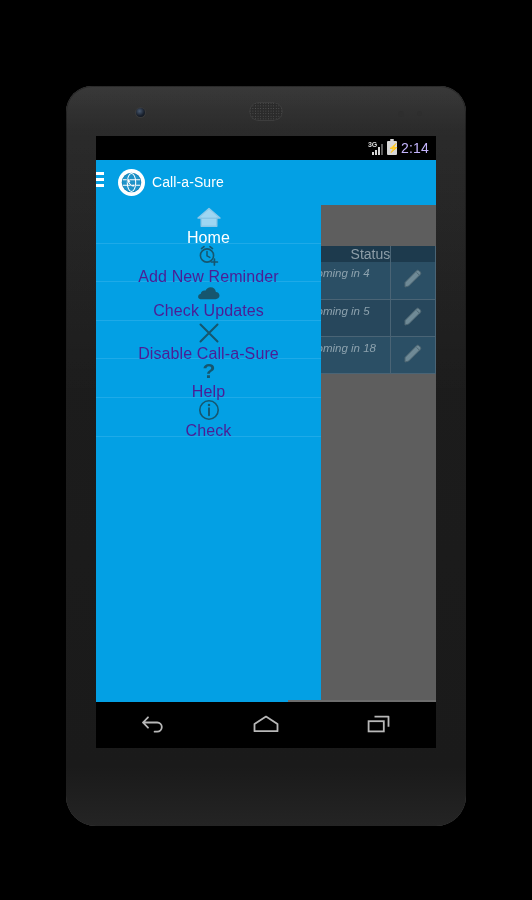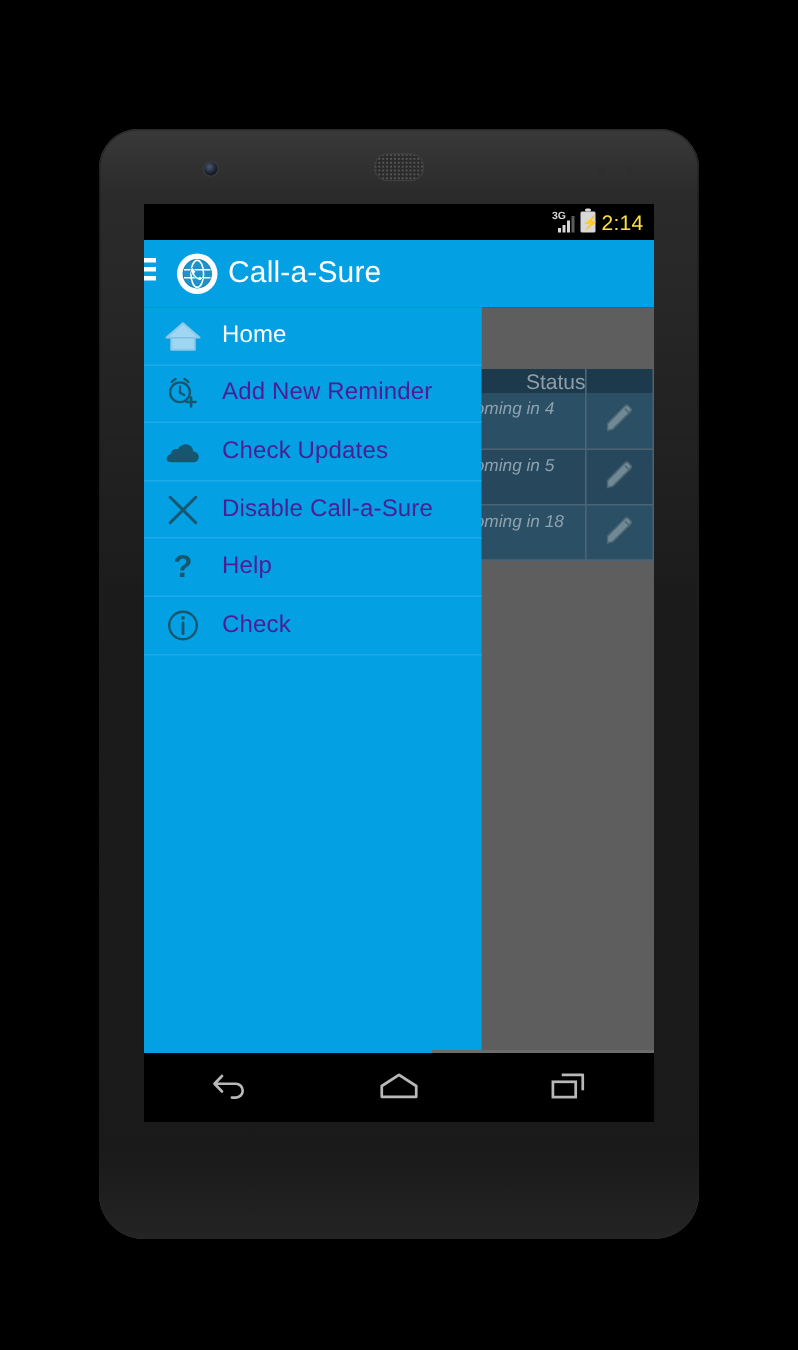--- a/index.html
+++ b/index.html
@@ -66,38 +66,38 @@
   .sb-batt:before {
     content:""; position:absolute; left:3px; top:-2px; width:4px; height:2px; background:#d8d8d8; border-radius:1px;
   }
   .sb-batt .bolt {
     position:absolute; left:50%; top:50%; transform:translate(-50%,-50%);
     width:0; height:0; font-size:0;
   }
   .sb-batt .bolt:after {
     content:"\26A1"; position:absolute; left:-4px; top:-6px; font-size:9px; color:#111; line-height:12px;
   }
-  .sb-time { color:#fde047; font-size:14px; letter-spacing:.2px; }
+  .sb-time { color:#c4b5fd; font-size:14px; letter-spacing:.2px; }
 
   
   .appbar {
     position:relative; height:45px; background:#03a0e4; display:flex; align-items:center;
   }
   .hamburger { position:absolute; left:-4px; top:12px; width:14px; height:20px; }
   .hamburger i { position:absolute; left:0; width:12px; height:3px; background:#fff; }
   .hamburger i:nth-child(1){ top:0; } .hamburger i:nth-child(2){ top:6px; } .hamburger i:nth-child(3){ top:12px; }
 
   .brand-logo {
     position:absolute; left:22px; top:9px; width:27px; height:27px; border-radius:50%;
     background:#fff; display:flex; align-items:center; justify-content:center;
   }
   .brand-logo svg { display:block; }
   .brand-title {
     position:absolute; left:56px; top:0; height:45px; line-height:45px;
-    color:#fff; font-size:20px; letter-spacing:.1px;
+    color:#fff; font-size:14px; letter-spacing:.1px;
   }
 
   
   .content {
     position:absolute; left:0; top:69px; right:0; bottom:48px;
     background:#5e5e5e;
   }
   .content-title {
     position:absolute; left:0; top:0; right:0; height:41px; line-height:41px;
     color:#14506b; font-size:22px; padding-left:6px; background:#5e5e5e;
@@ -122,21 +122,21 @@
   .col-act { width:40px; text-align:center; }
   .pencil { display:inline-block; width:24px; height:24px; vertical-align:middle; }
 
   
   .drawer {
     position:absolute; left:0; top:69px; width:225px; bottom:48px;
     background:#03a0e4; z-index:5;
   }
   .nav-item {
     position:relative; height:38.6px; display:flex; align-items:center;
-    border-bottom:1px solid #1eaae8; cursor:pointer;
+    border-bottom:1px solid #1eaae8; cursor:pointer;flex-direction:column;
   }
   .nav-item.selected { background:#03a0e4; }
   .nav-icon {
     width:52px; min-width:52px; display:flex; align-items:center; justify-content:center;
   }
   .nav-label { color:#4c1d95; font-size:16px; letter-spacing:.1px; }
   .nav-label.sel { color:#fff; }
 
   
   .navbar {

